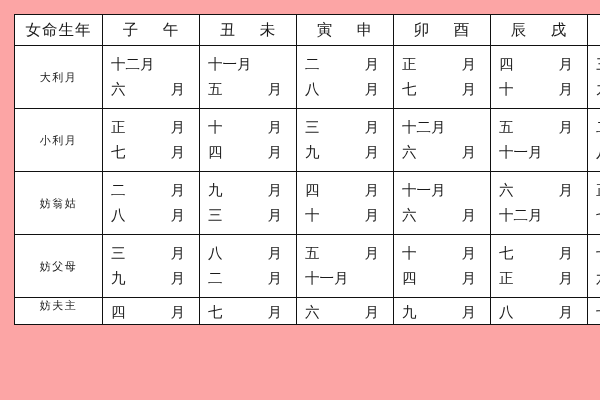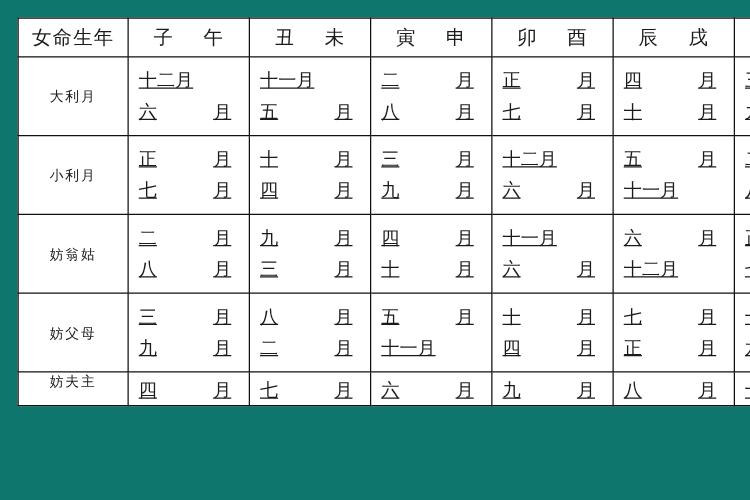--- a/index.html
+++ b/index.html
@@ -11,21 +11,21 @@
     overflow: hidden;
   }
   body {
     font-family: "DejaVu Sans", "Liberation Sans", sans-serif;
     color: #1a1a1a;
   }
   #sheet {
     position: relative;
     width: 600px;
     height: 400px;
-    background: #0f766e;
+    background: #fca5a5;
     box-sizing: border-box;
     padding: 14px 18px 0 14px;
   }
   table.almanac {
     border-collapse: collapse;
     table-layout: fixed;
     width: 575px;
     background: #ffffff;
   }
   table.almanac td, table.almanac th {
@@ -70,21 +70,20 @@
     justify-content: center;
     height: 100%;
   }
   .month-line {
     display: flex;
     justify-content: space-between;
     align-items: center;
     padding: 3px 10px 3px 8px;
     font-size: 14.5px;
     white-space: nowrap;
-    text-decoration: underline;
   }
   .m-num { display: inline-block; }
   .m-unit { display: inline-block; padding-right: 4px; }
 
   
   tr.clipped td { height: 26px; overflow: hidden; margin-top: 48px; }
   tr.clipped .month-line { padding-top: 2px; padding-bottom: 0; }
   .clip-wrap {
     height: 26px;
     overflow: hidden;

